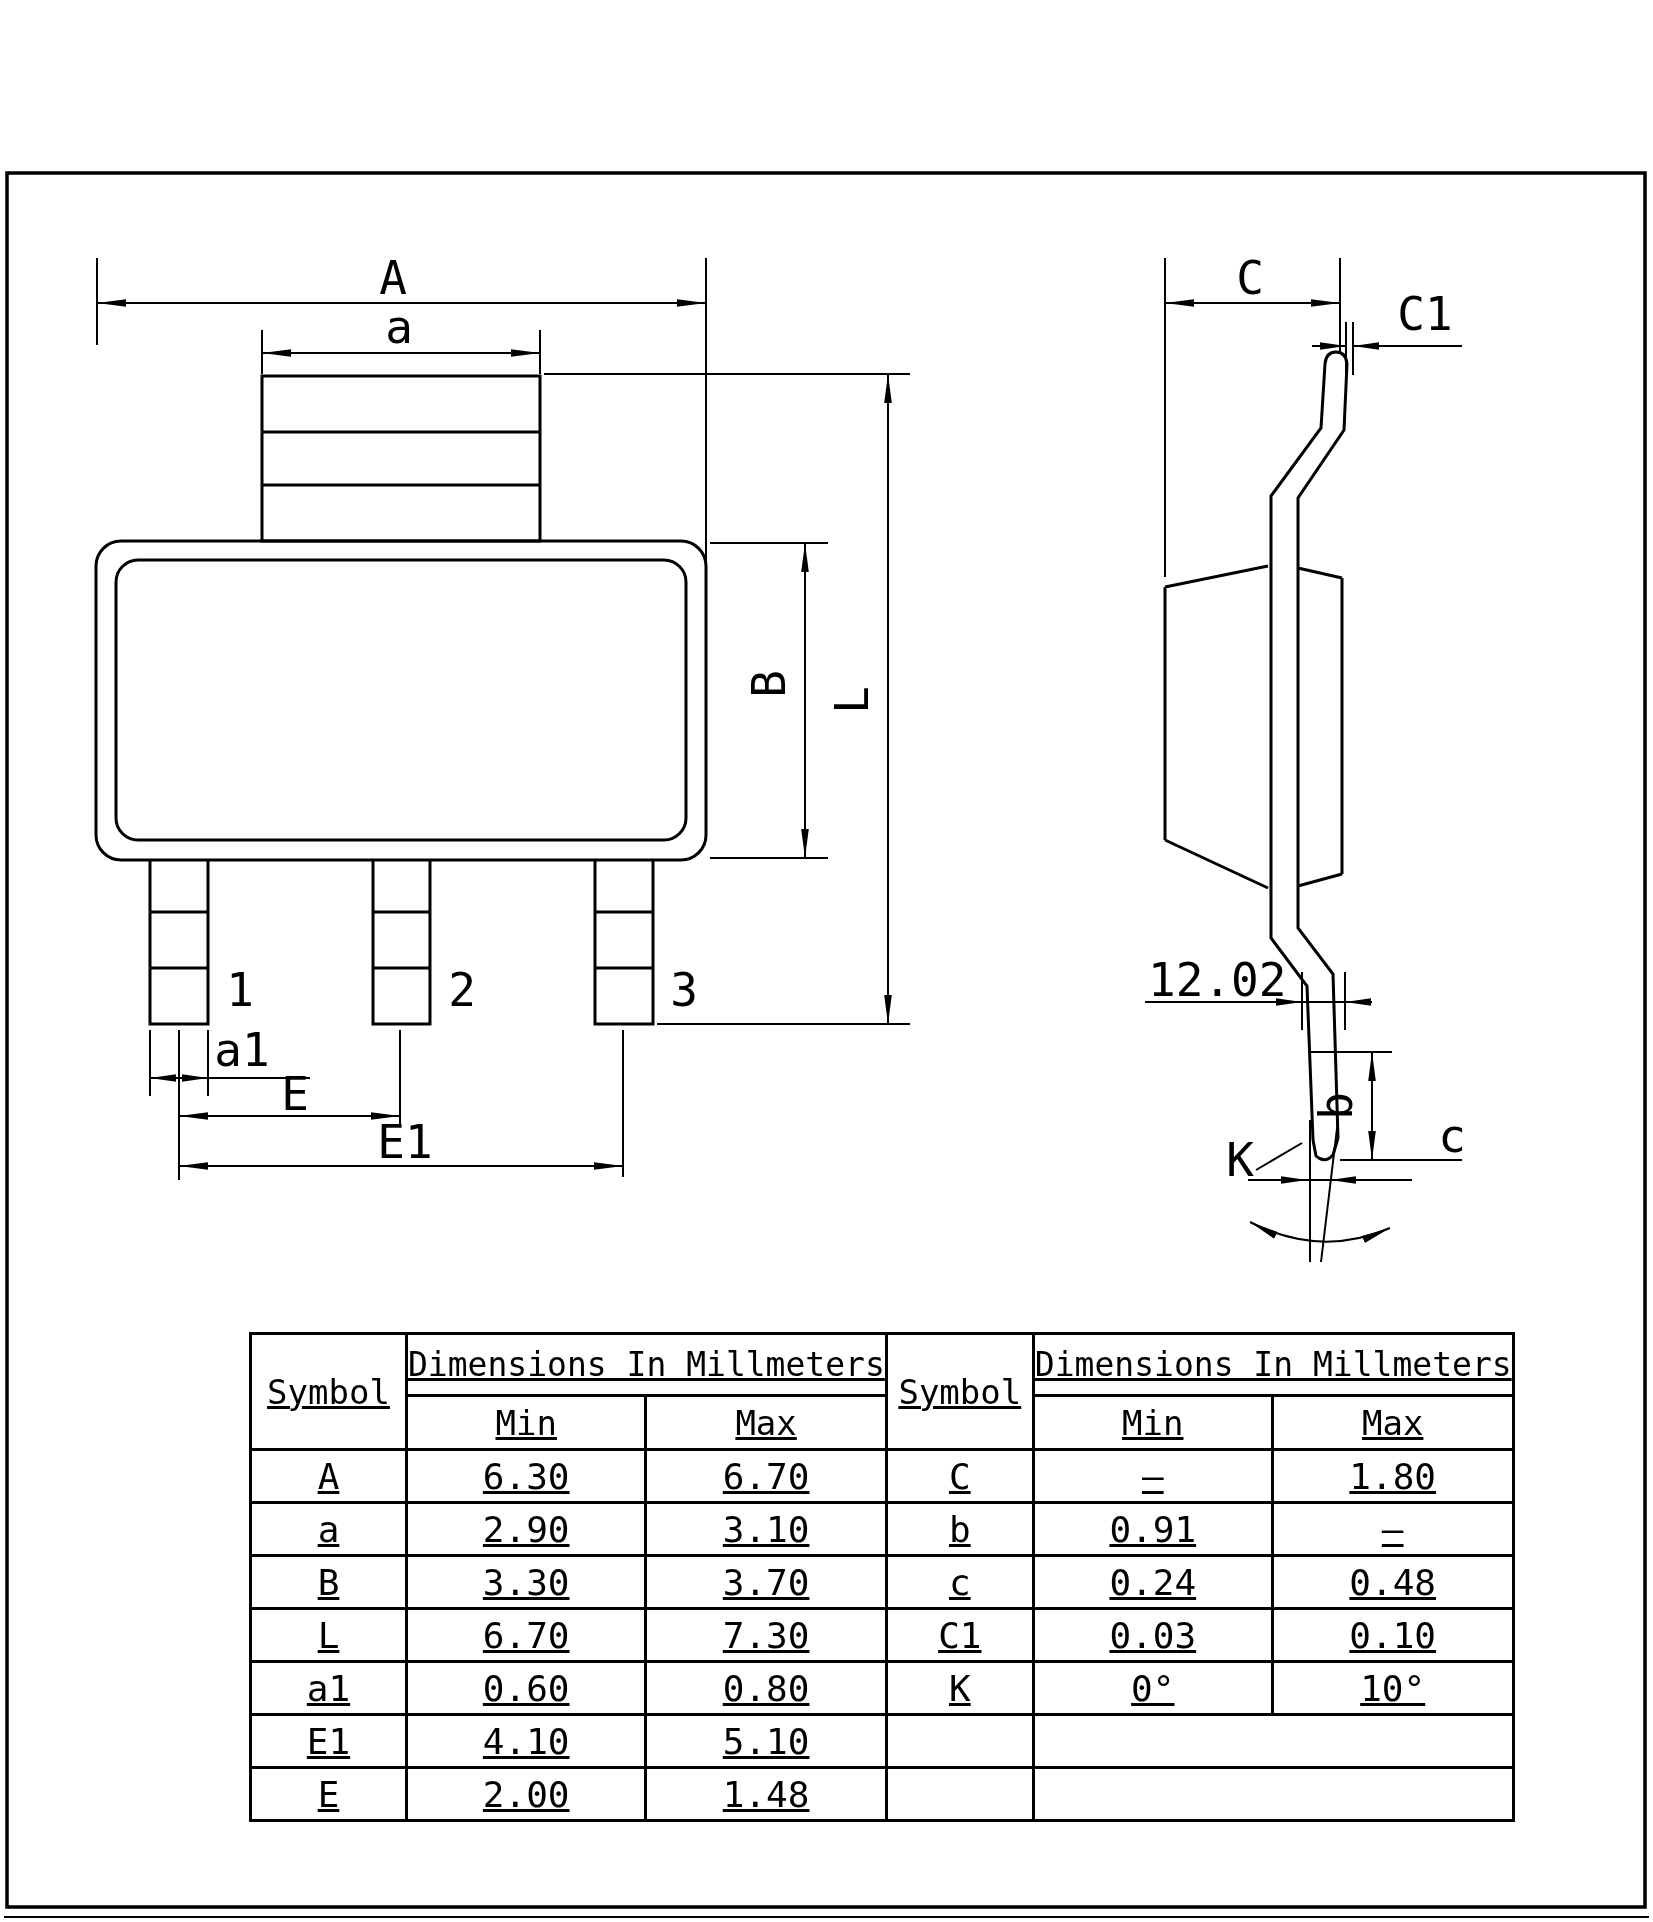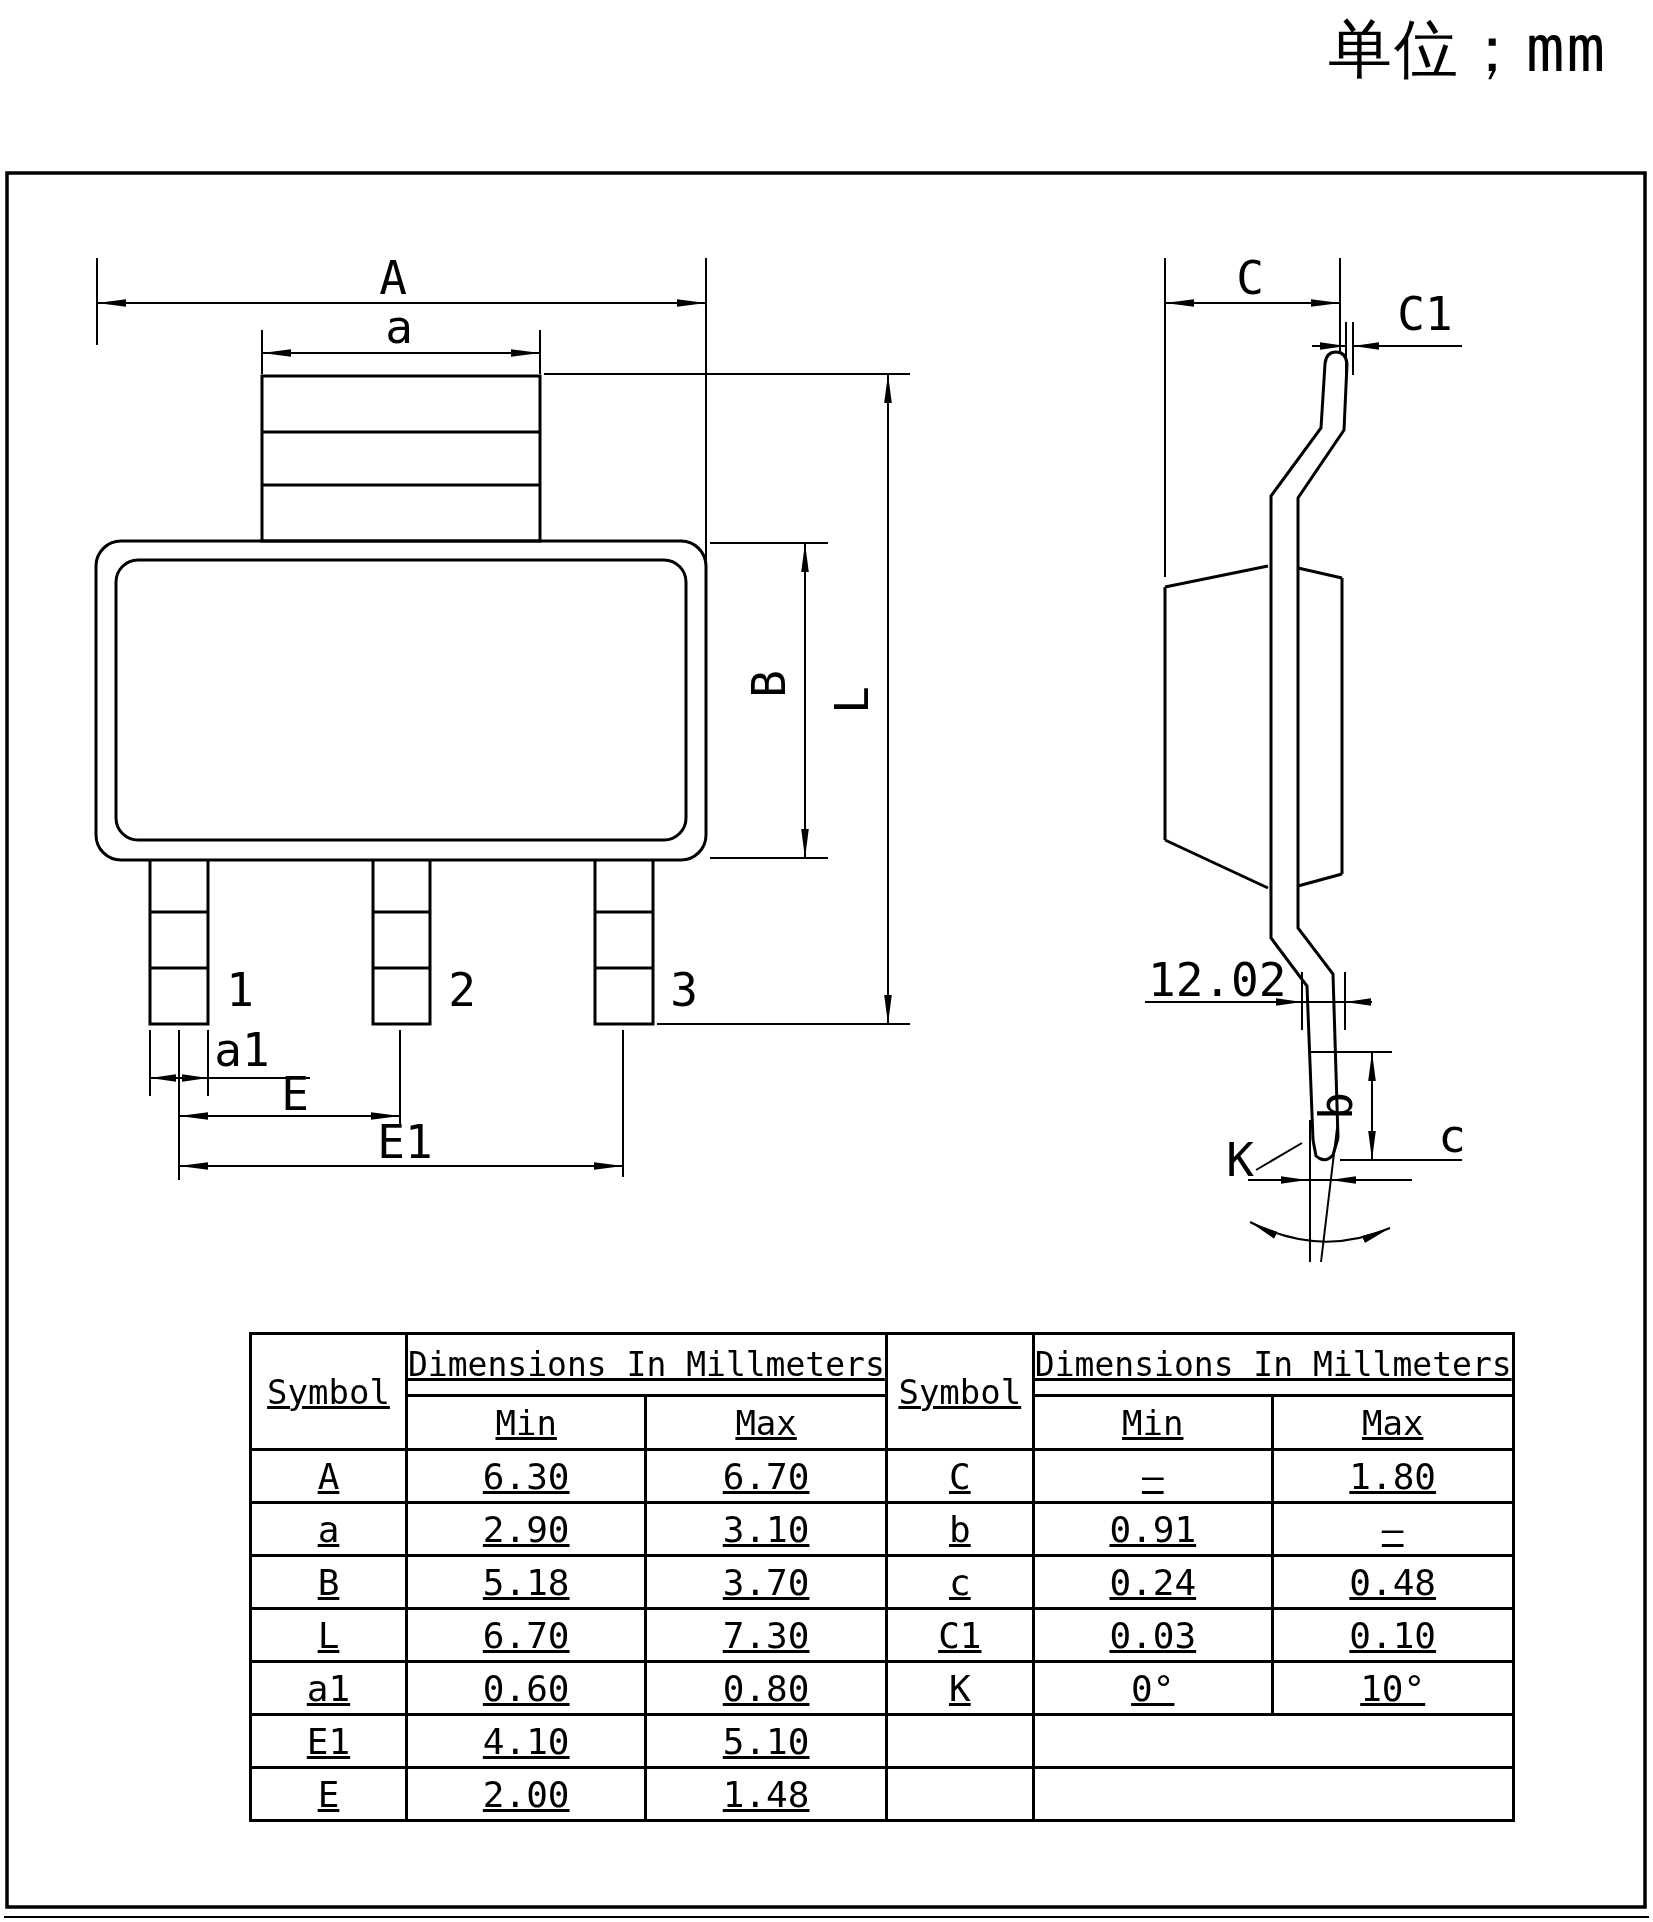--- a/index.html
+++ b/index.html
@@ -33,21 +33,20 @@
   .hdr-big{font-size:33px !important;}
   tr.hdr1{height:62px;}
   tr.hdr2{height:54px;}
   tr.datarow{height:53px;}
 </style>
 </head>
 <body>
 
 <div id="stage">
 
-  <div id="title-right">单位；mm</div>
 
   <svg width="1653" height="1922" viewBox="0 0 1653 1922">
     <defs>
       <marker id="arr" markerUnits="userSpaceOnUse" markerWidth="30" markerHeight="10" refX="29" refY="5" orient="auto-start-reverse">
         <path d="M29,5 L0,1.2 L0,8.8 Z" fill="#000"></path>
       </marker>
     </defs>
 
     <g>
       <rect class="frame" x="7" y="173" width="1638" height="1734"></rect>
@@ -240,21 +239,21 @@
     <tr class="datarow">
       <td>a</td>
       <td>2.90</td>
       <td>3.10</td>
       <td>b</td>
       <td>0.91</td>
       <td>–</td>
     </tr>
     <tr class="datarow">
       <td>B</td>
-      <td>5.18</td>
+      <td>3.30</td>
       <td>3.70</td>
       <td>c</td>
       <td>0.24</td>
       <td>0.48</td>
     </tr>
     <tr class="datarow">
       <td>L</td>
       <td>6.70</td>
       <td>7.30</td>
       <td>C1</td>

